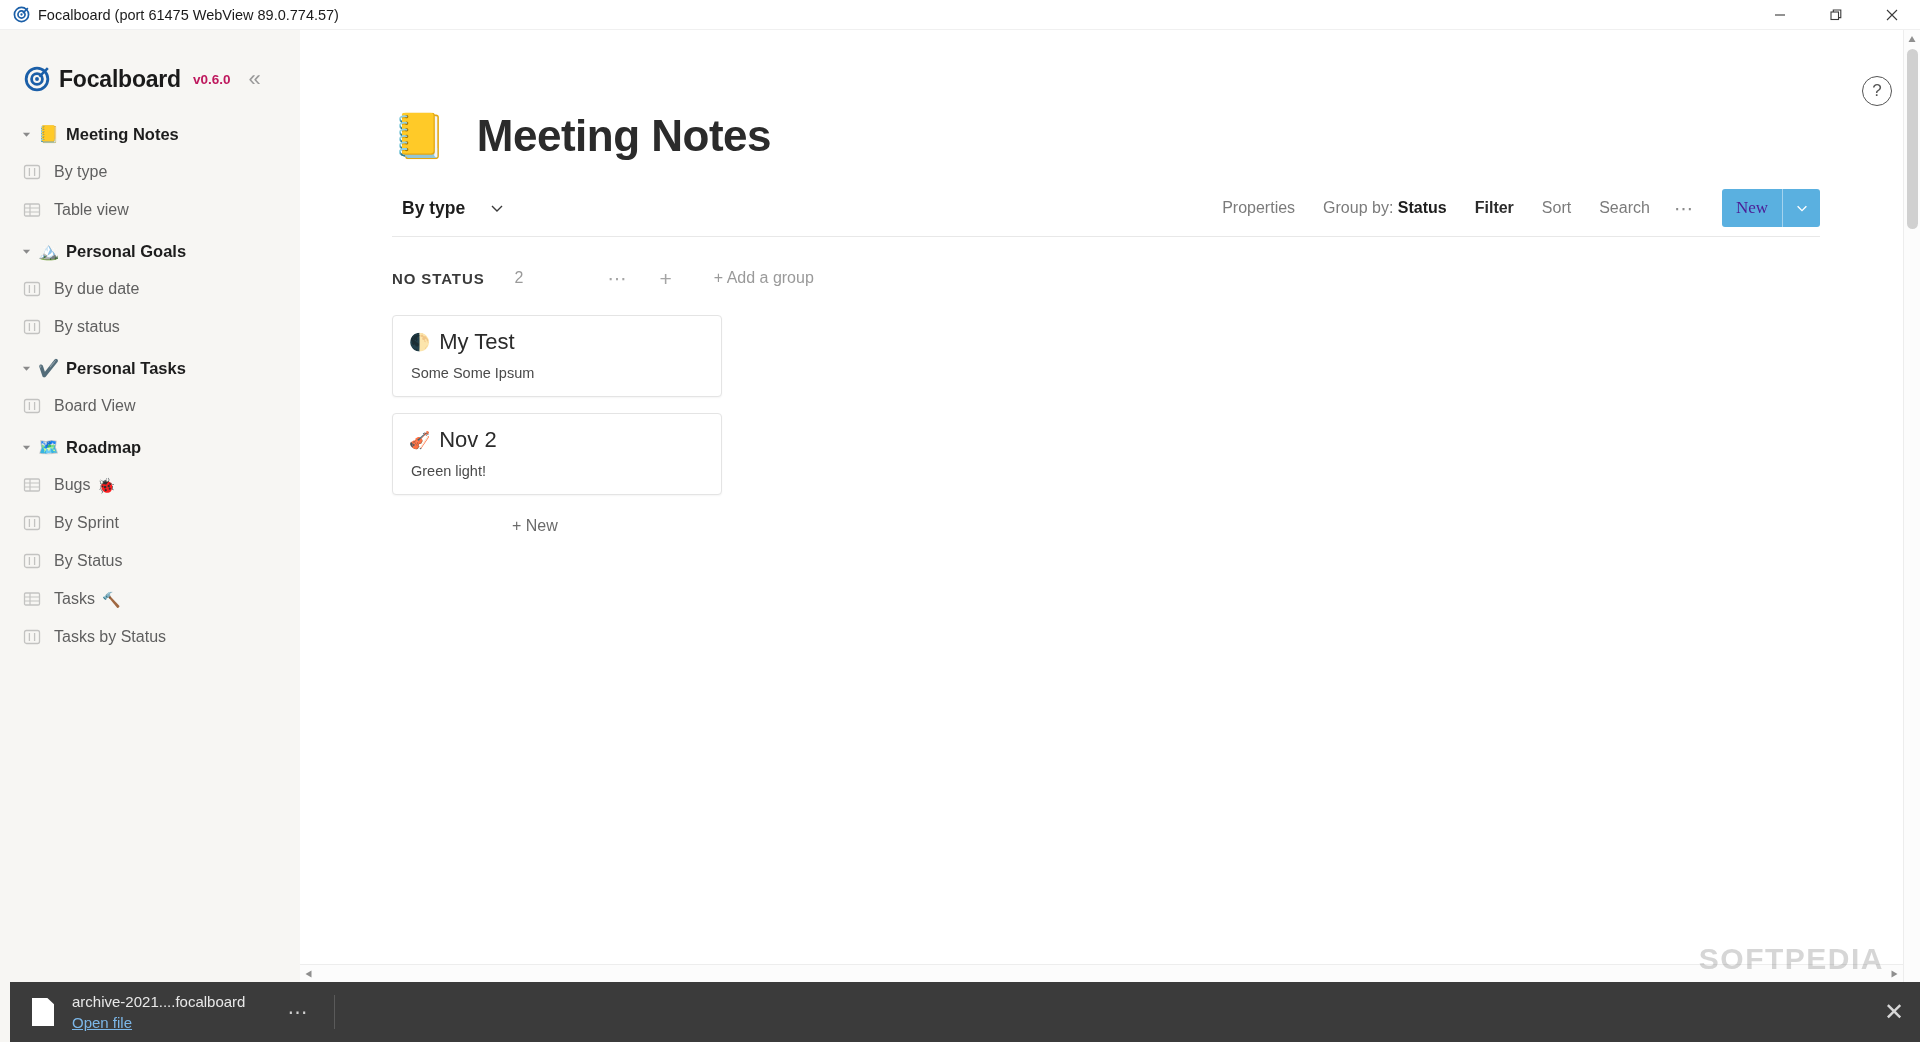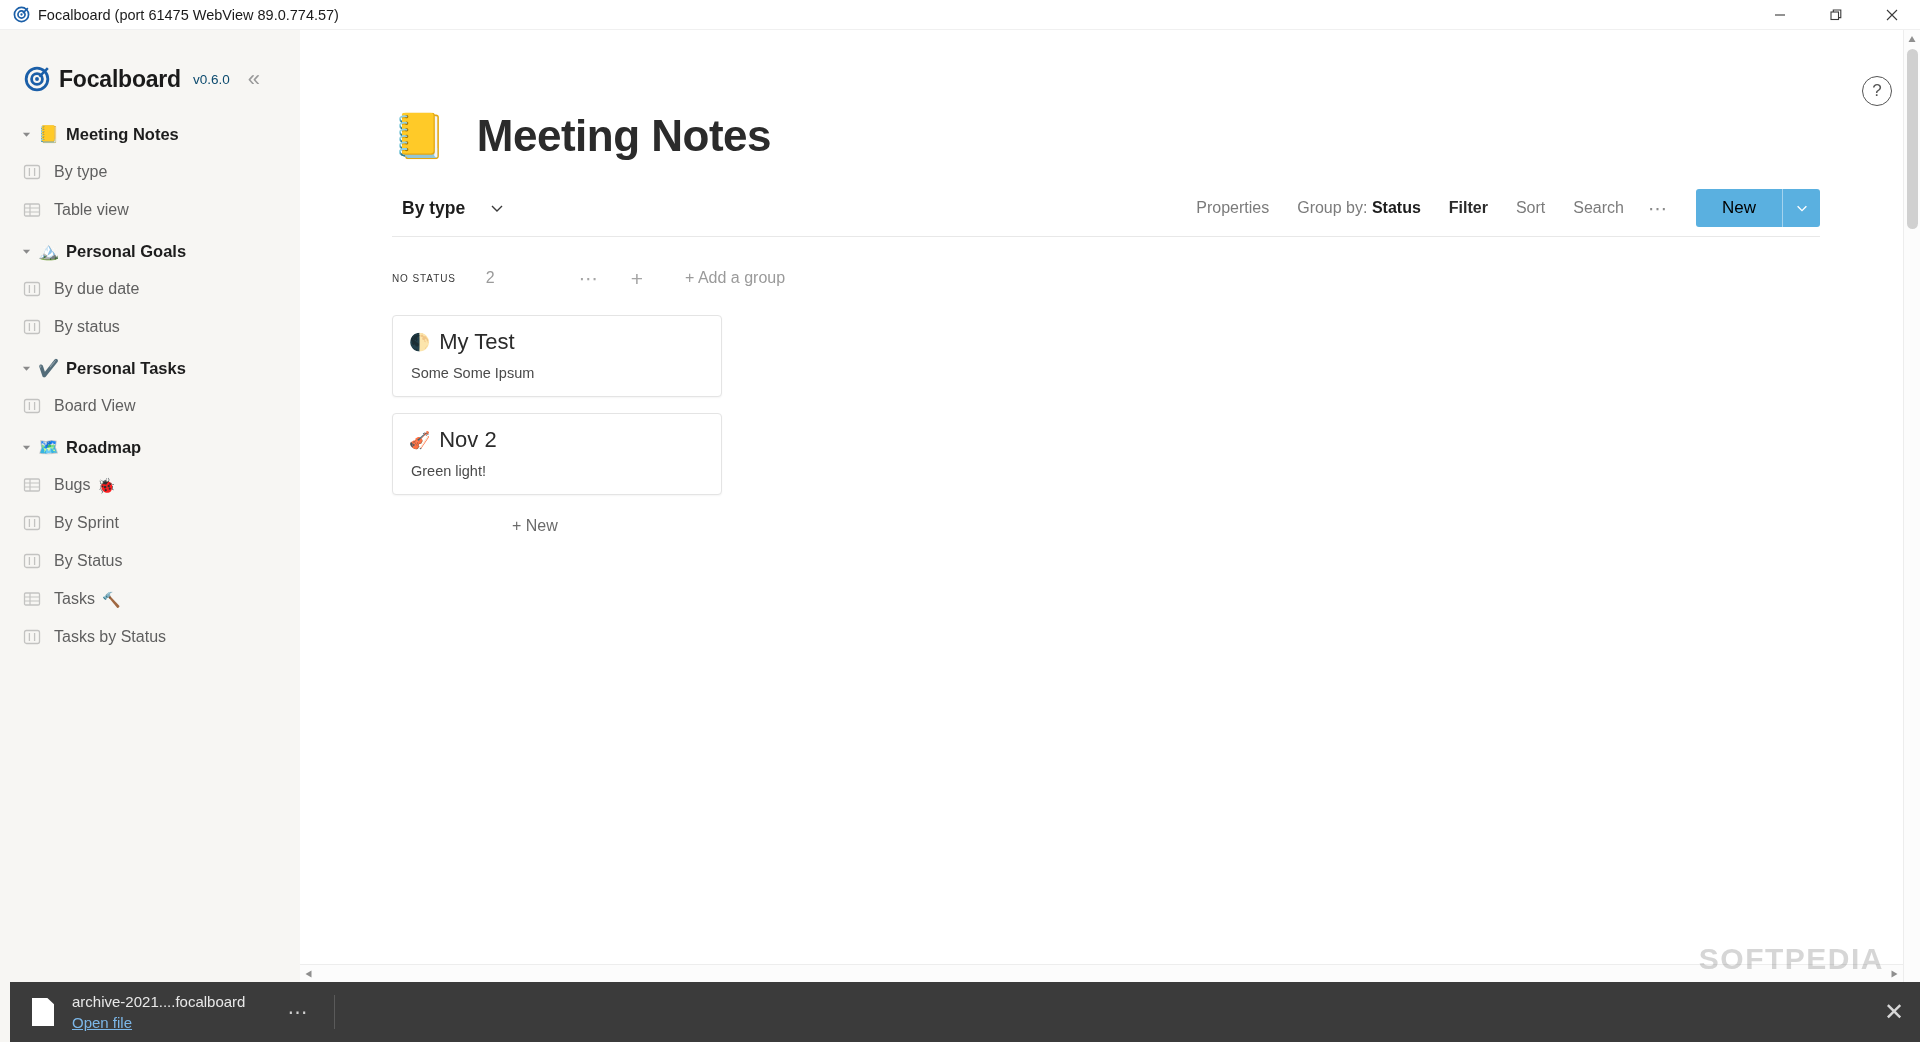--- a/index.html
+++ b/index.html
@@ -50,21 +50,21 @@
   .sb-header {
     display: flex; align-items: center;
     padding: 28px 22px 0 24px;
     height: 70px;
   }
   .sb-logo { width: 26px; height: 26px; flex-shrink: 0; }
   .sb-brand {
     font-size: 23px; font-weight: bold; color: #1a1a1a;
     margin-left: 9px; letter-spacing: -0.2px;
   }
-  .sb-version { font-size: 13.5px; color: #0c4a6e; margin-left: 12px; }
+  .sb-version { font-size: 13.5px; color: #be185d; margin-left: 12px; font-weight: bold; }
   .sb-collapse {
     margin-left: 18px; color: #9a9a9a; font-size: 22px; line-height: 1;
     cursor: pointer;
   }
 
   .sb-scroll { flex: 1; overflow: hidden; padding-top: 16px; }
 
   .sb-group { margin-bottom: 4px; }
   .sb-board {
     display: flex; align-items: center;
@@ -142,39 +142,39 @@
     cursor: pointer; border-radius: 3px; white-space: nowrap;
   }
   .tb-item.bold { color: #2b2b2b; font-weight: bold; }
   .tb-item .val { color: #1d1d1d; font-weight: bold; }
   .tb-dots {
     color: #8a8a8a; font-size: 19px; padding: 4px 10px; cursor: pointer;
     letter-spacing: 1px; line-height: 1;
   }
   .new-group { display: flex; margin-left: 18px; }
   .new-btn {
-    background: #5ab0e0; color: #000000; font-size: 17px;
-    padding: 9px 26px; border: none; cursor: pointer;
+    background: #5ab0e0; color: #4c1d95; font-size: 17px;
+    padding: 9px 14px; border: none; cursor: pointer;
     border-radius: 3px 0 0 3px;
-    font-family: Liberation Sans, sans-serif;
+    font-family: Liberation Serif, serif;
   }
   .new-caret {
     background: #5ab0e0; color: #fff; width: 38px;
     display: flex; align-items: center; justify-content: center;
     border-left: 1px solid rgba(255,255,255,.45); cursor: pointer;
     border-radius: 0 3px 3px 0;
   }
 
   .divider { height: 1px; background: #e8e8e8; margin: 0 100px 0 92px; }
 
   
   .board-area { flex: 1; padding: 26px 0 0 92px; overflow: hidden; min-height: 0; }
   .group-header-row { display: flex; align-items: center; height: 30px; }
   .group-title {
-    font-size: 10px; font-weight: normal; color: #3a3a3a;
+    font-size: 15px; font-weight: bold; color: #3a3a3a;
     letter-spacing: 0.9px; cursor: pointer;
   }
   .group-count { font-size: 16px; color: #9a9a9a; margin-left: 30px; }
   .group-dots {
     color: #a5a5a5; font-size: 19px; margin-left: 76px; cursor: pointer;
     letter-spacing: 1px; line-height: 1; padding: 2px 8px;
   }
   .group-plus {
     color: #a5a5a5; font-size: 21px; margin-left: 16px; cursor: pointer;
     line-height: 1; padding: 0 8px;

